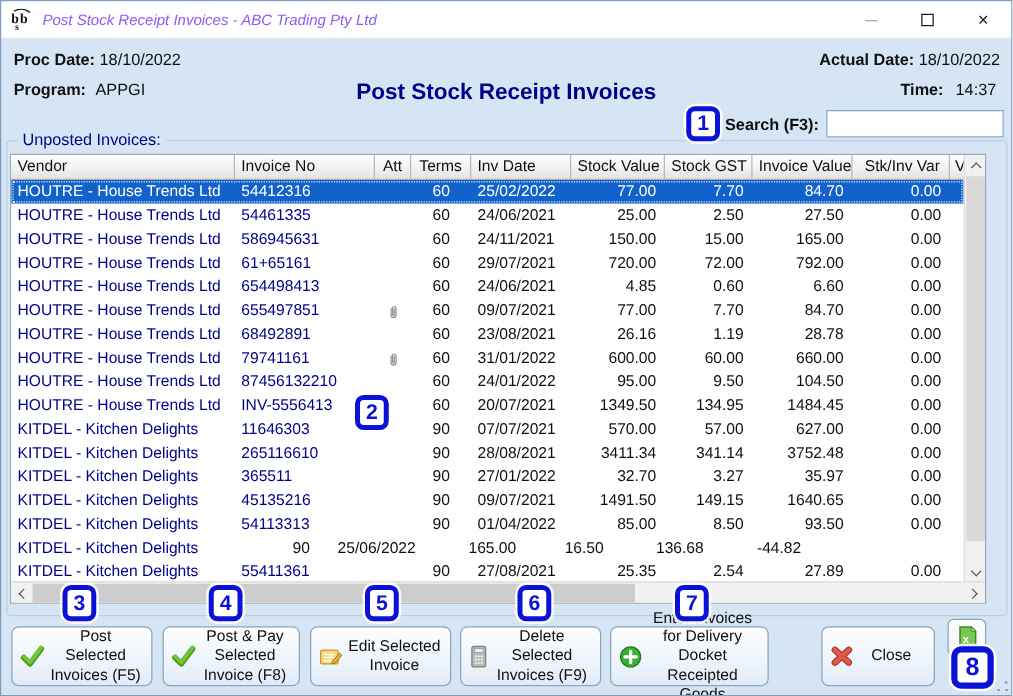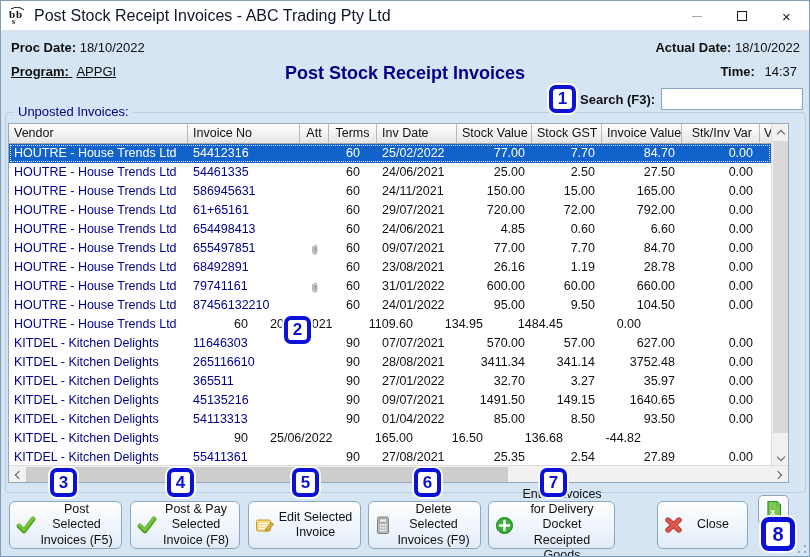--- a/index.html
+++ b/index.html
@@ -8,21 +8,21 @@
     position:relative; width:810px; height:557px;
     background:#d6e5f4; border:1px solid #7f9db9; overflow:hidden;
   }
   
   .titlebar {
     position:absolute; left:0; top:0; width:100%; height:30px;
     background:#ffffff; border-bottom:1px solid #e4e4e4;
     display:flex; align-items:center;
   }
   .app-icon { width:20px; height:18px; margin-left:7px; }
-  .title-text { font-size:16px; color:#0f172a; margin-left:6px; }
+  .title-text { font-size:12px; color:#8b5cf6; margin-left:6px;font-style:italic; }
   .win-controls { position:absolute; right:0; top:0; height:30px; display:flex; }
   .win-btn { width:45px; height:30px; display:flex; align-items:center; justify-content:center; }
   .min-glyph { width:10px; height:1px; background:#a9a9a9; }
   .max-glyph { width:10px; height:10px; border:1px solid #1b1b1b; }
   .close-glyph { font-size:15px; color:#1b1b1b; line-height:1; }
   
   .hdr-label { font-weight:bold; color:#101010; }
   .hdr-line { position:absolute; font-size:13px; color:#101010; }
   .app-title { position:absolute; left:0; width:100%; text-align:center; top:36px;
     font-size:24px; font-weight:bold; color:#00008b; letter-spacing:0.2px; }
@@ -126,21 +126,21 @@
       <div class="win-btn">
           <span class="close-glyph">×</span>
         </div>
     </div>
   </div>
 
   <div class="hdr-line" style="left:10px; top:39px;">
     <span class="hdr-label">Proc Date:</span>
     <span>18/10/2022</span>
   </div>
-  <div class="hdr-line" style="left:10px; top:63px;text-decoration:underline;">
+  <div class="hdr-line" style="left:10px; top:63px;">
     <span class="hdr-label">Program:</span>
     <span style="margin-left:4px;">APPGI</span>
   </div>
   <div class="screen-title">Post Stock Receipt Invoices</div>
   <div class="hdr-line" style="right:9px; top:39px; text-align:left;">
     <span class="hdr-label">Actual Date:</span>
     <span>18/10/2022</span>
   </div>
   <div class="hdr-line" style="right:12px; top:63px; text-align:right;">
     <span class="hdr-label">Time:</span>
@@ -274,24 +274,25 @@
           <div class="td c-terms">60</div>
           <div class="td c-date">24/01/2022</div>
           <div class="td c-sv num">95.00</div>
           <div class="td c-gst num">9.50</div>
           <div class="td c-iv num">104.50</div>
           <div class="td c-var num">0.00</div>
           <div class="td c-va"></div>
         </div>
         <div class="trow">
           <div class="td c-vendor navy">HOUTRE - House Trends Ltd</div>
+          <div class="td c-invno navy">INV-5556413</div>
           <div class="td c-att"></div>
           <div class="td c-terms">60</div>
           <div class="td c-date">20/07/2021</div>
-          <div class="td c-sv num">1109.60</div>
+          <div class="td c-sv num">1349.50</div>
           <div class="td c-gst num">134.95</div>
           <div class="td c-iv num">1484.45</div>
           <div class="td c-var num">0.00</div>
           <div class="td c-va"></div>
         </div>
         <div class="trow">
           <div class="td c-vendor navy">KITDEL - Kitchen Delights</div>
           <div class="td c-invno navy">11646303</div>
           <div class="td c-att"></div>
           <div class="td c-terms">90</div>

